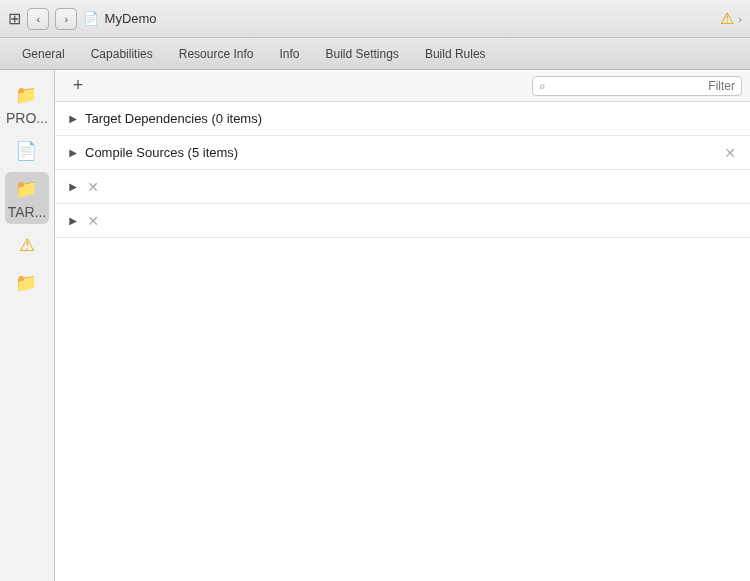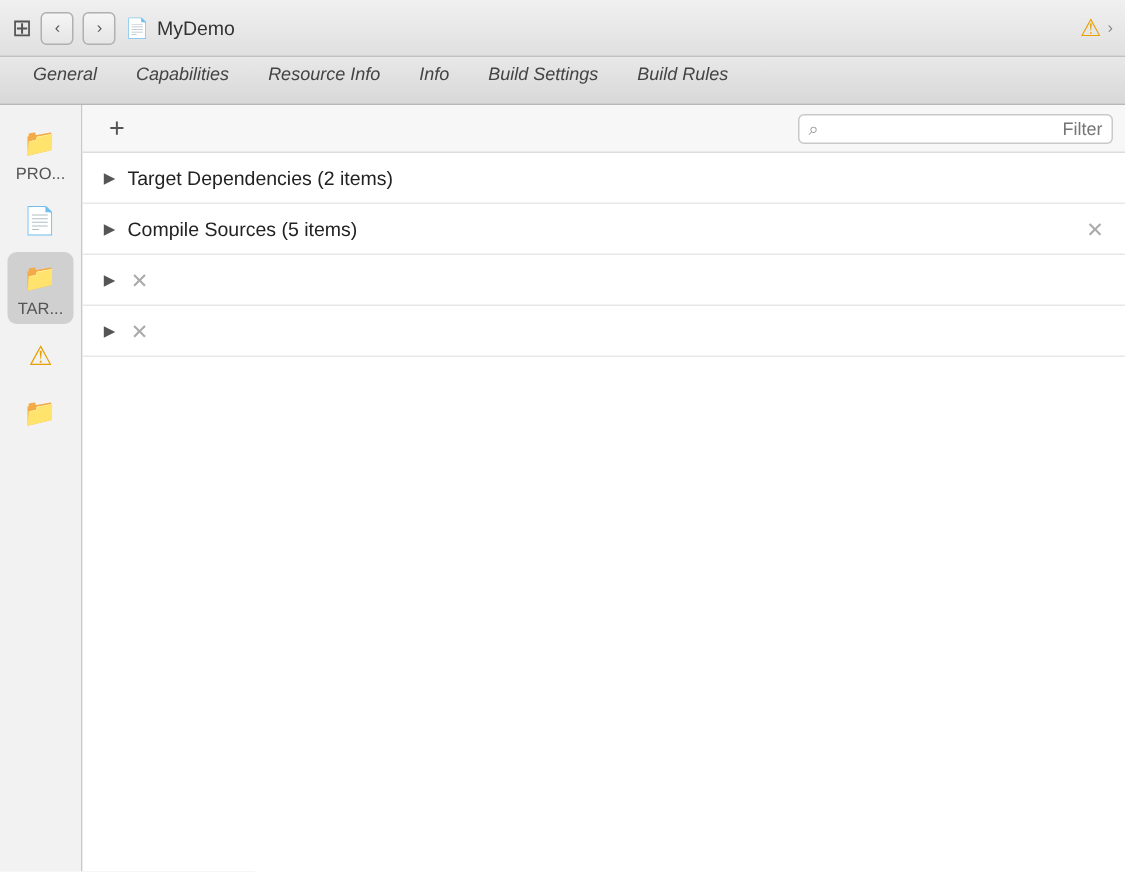--- a/index.html
+++ b/index.html
@@ -39,24 +39,23 @@
     }
     .warn-icon { color: #e8a000; font-size: 16px; }
     .chevron-right { font-size: 11px; color: #888; }
 
     
     .tab-bar {
       height: 32px;
       background: linear-gradient(to bottom, #e8e8e8, #d8d8d8);
       border-bottom: 1px solid #b8b8b8;
       display: flex;
-      align-items: flex-start;
+      align-items: center;
       padding: 0 10px;
       gap: 2px;
-      font-style: italic;
     }
     .tab {
       padding: 4px 12px;
       font-size: 12px;
       color: #444;
       cursor: pointer;
       border-radius: 4px;
       white-space: nowrap;
     }
     .tab.active {
@@ -92,21 +91,21 @@
       cursor: pointer;
     }
     .sidebar-item.selected { background: #d0d0d0; }
     .sidebar-item .icon-box {
       width: 32px; height: 26px;
       display: flex; align-items: center; justify-content: center;
       border-radius: 4px;
       font-size: 18px;
     }
     .sidebar-item .label {
-      font-size: 11px;
+      font-size: 14px;
       color: #555;
       text-align: left;
       margin-top: 2px;
       max-width: 44px;
       overflow: hidden;
       text-overflow: ellipsis;
       white-space: nowrap;
     }
 
     
@@ -254,21 +253,21 @@
       <div class="filter-box">
         <span class="filter-icon">⌕</span>
         <input class="filter-input" type="text" placeholder="Filter" style="">
       </div>
     </div>
 
     <div class="phases-list">
 
       <div class="phase-row">
         <span class="triangle">▶</span>
-        <span class="phase-label">Target Dependencies (2 items)</span>
+        <span class="phase-label">Target Dependencies (0 items)</span>
       </div>
 
       <div class="phase-row">
         <span class="triangle">▶</span>
         <span class="phase-label">Compile Sources (5 items)</span>
         <span class="close-btn">✕</span>
       </div>
 
       <div class="phase-row">
         <span class="triangle">▶</span>

